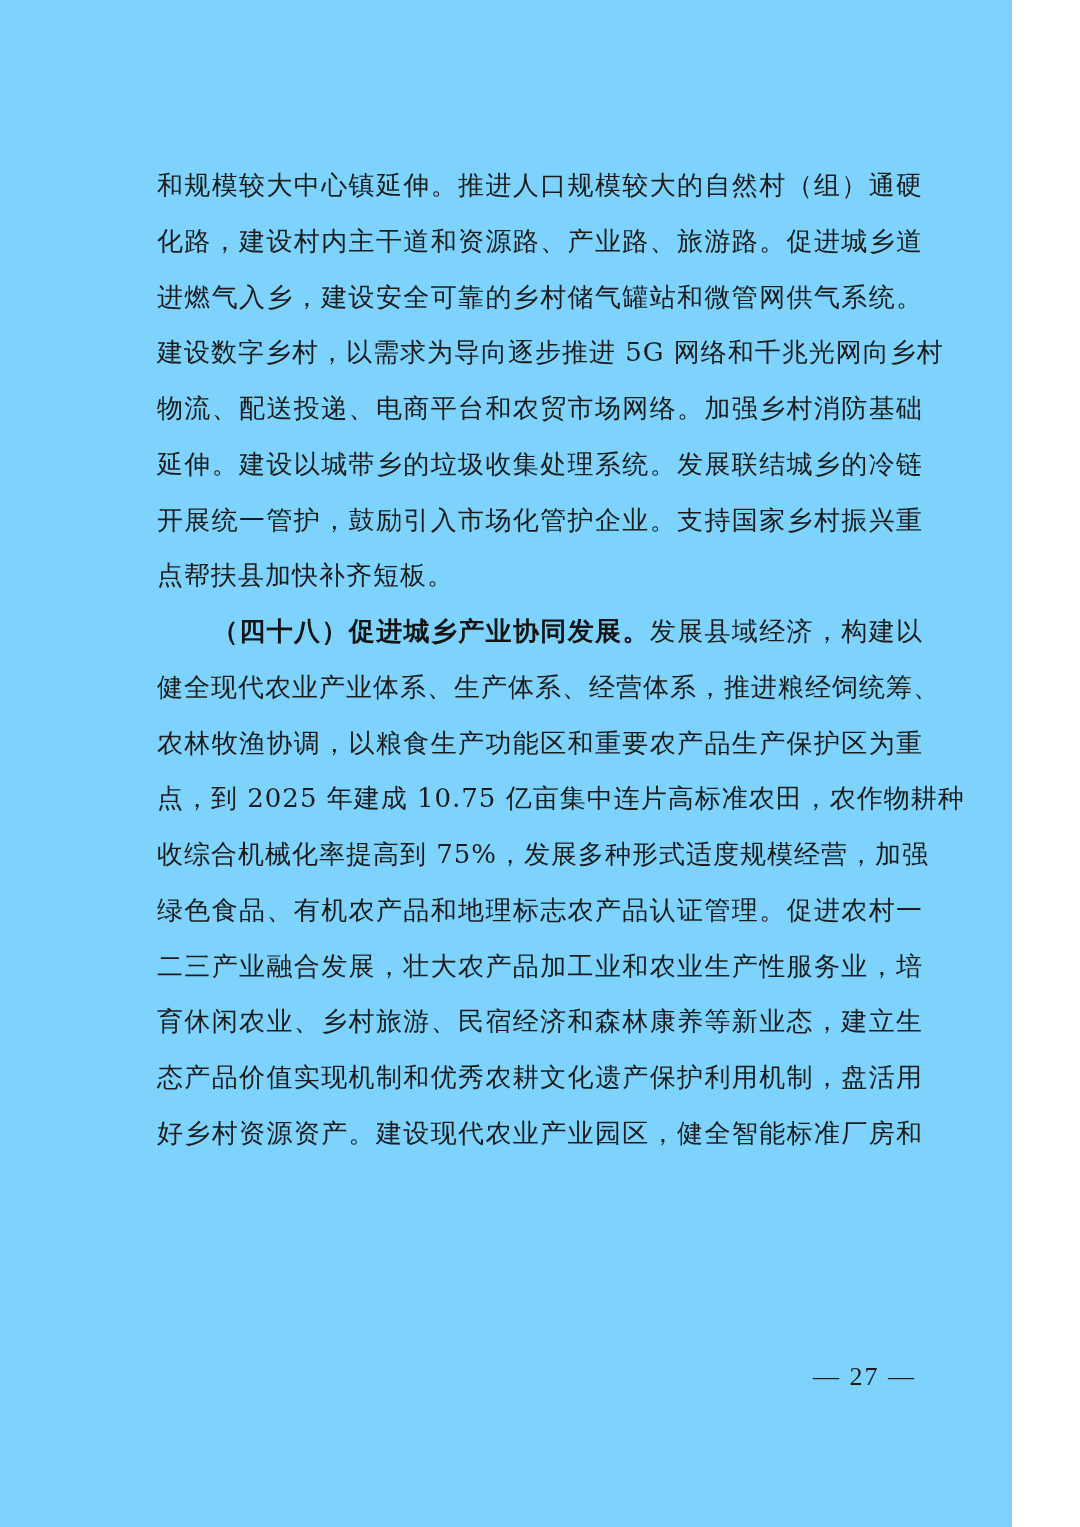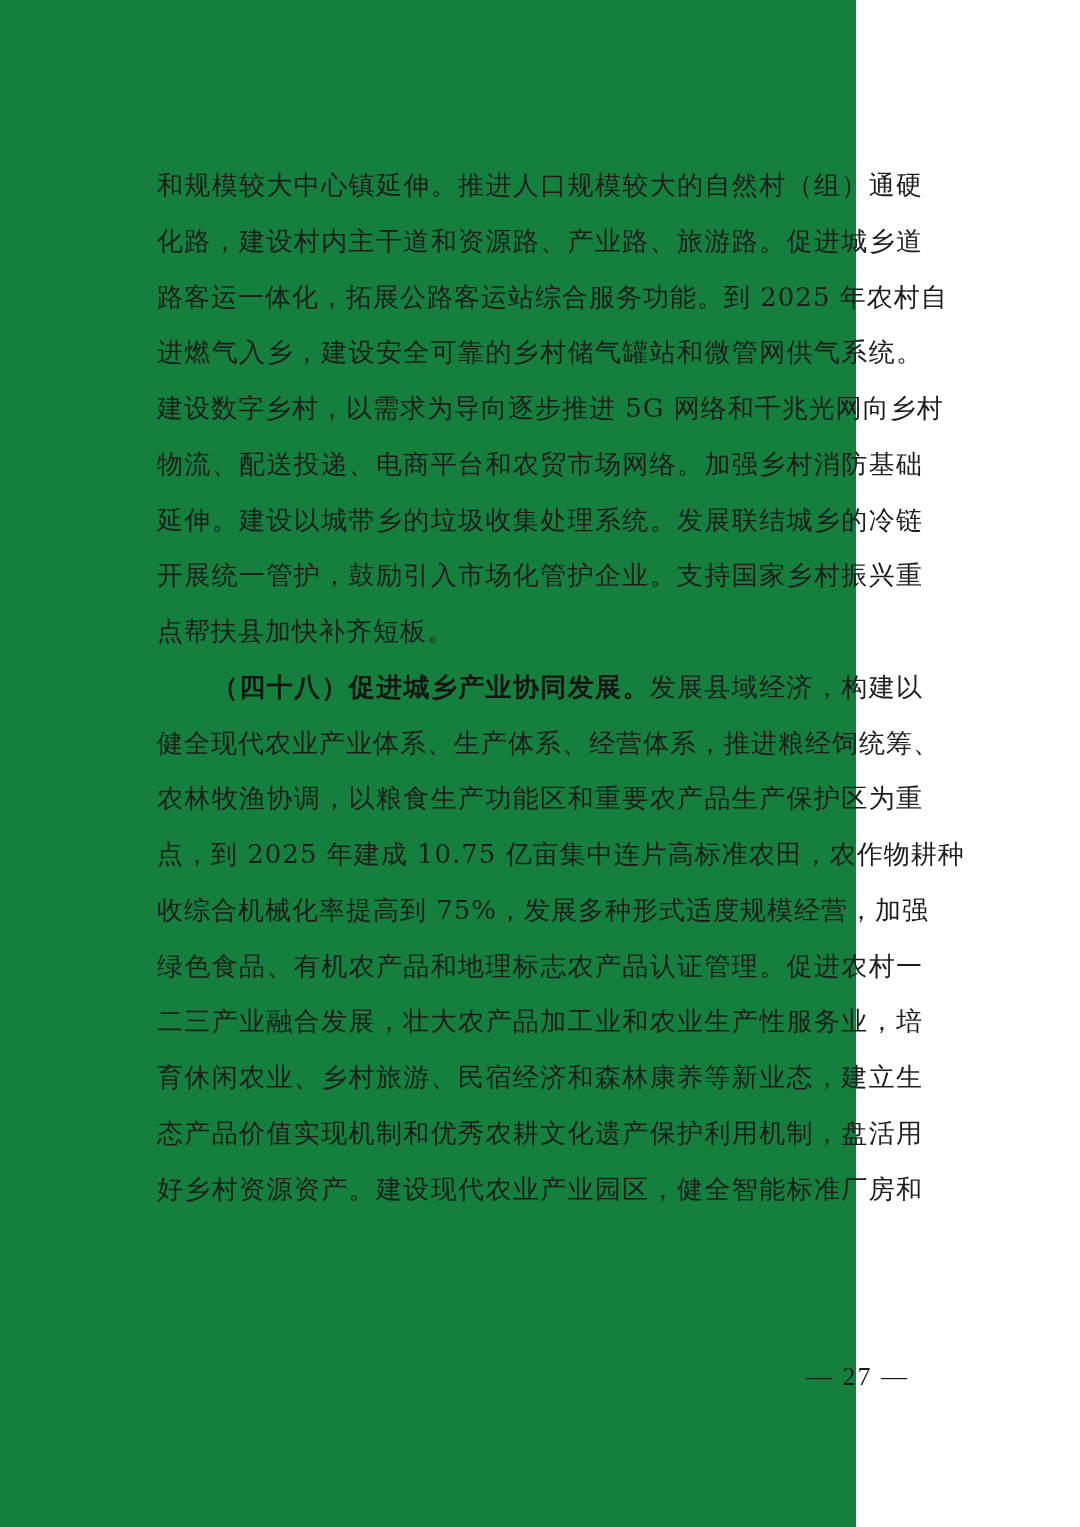--- a/index.html
+++ b/index.html
@@ -12,23 +12,23 @@
       height: 1527px;
       position: relative;
       overflow: hidden;
       font-family: "DejaVu Serif", "Liberation Serif", serif;
       color: #1a1a1a;
     }
     .page {
       position: absolute;
       left: 0;
       top: 0;
-      width: 856px;
+      width: 1012px;
       height: 1527px;
-      background: #15803d;
+      background: #7dd3fc;
     }
     .body-text {
       position: absolute;
       left: 157px;
       top: 158px;
       width: 766px;
     }
     .line {
       display: block;
       height: 55.75px;
@@ -53,32 +53,31 @@
     .page-number {
       position: absolute;
       left: 806px;
       top: 1360px;
       width: 110px;
       height: 34px;
       line-height: 34px;
       font-size: 26px;
       font-family: "Liberation Serif", "DejaVu Serif", serif;
       color: #1c1c1c;
-      text-align: left;
+      text-align: right;
       letter-spacing: 2px;
     }
   </style>
 </head>
 <body>
 
 <div class="page">
   <div class="body-text">
     <span class="line">和规模较大中心镇延伸。推进人口规模较大的自然村（组）通硬</span>
     <span class="line">化路，建设村内主干道和资源路、产业路、旅游路。促进城乡道</span>
-    <span class="line">路客运一体化，拓展公路客运站综合服务功能。到 2025 年农村自</span>
     <span class="line">进燃气入乡，建设安全可靠的乡村储气罐站和微管网供气系统。</span>
     <span class="line">建设数字乡村，以需求为导向逐步推进 5G 网络和千兆光网向乡村</span>
     <span class="line">物流、配送投递、电商平台和农贸市场网络。加强乡村消防基础</span>
     <span class="line">延伸。建设以城带乡的垃圾收集处理系统。发展联结城乡的冷链</span>
     <span class="line">开展统一管护，鼓励引入市场化管护企业。支持国家乡村振兴重</span>
     <span class="line last">点帮扶县加快补齐短板。</span>
 
     <span class="line indent"><span class="heading">（四十八）促进城乡产业协同发展。</span><span>发展县域经济，构建以</span></span>
 
     <span class="line">健全现代农业产业体系、生产体系、经营体系，推进粮经饲统筹、</span>

